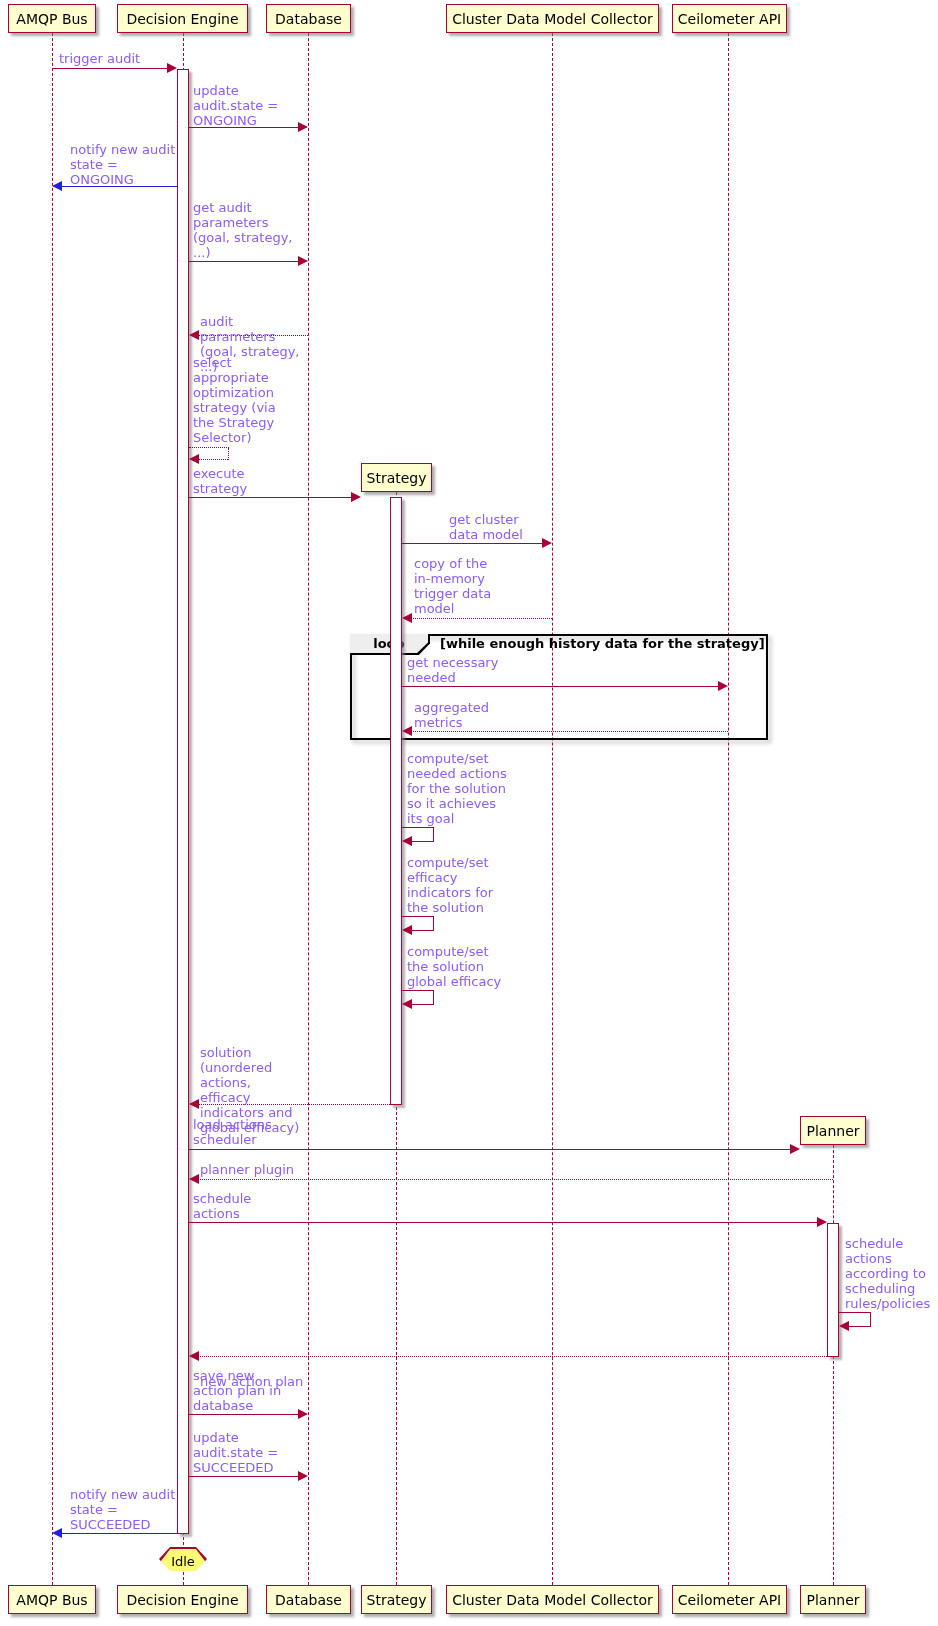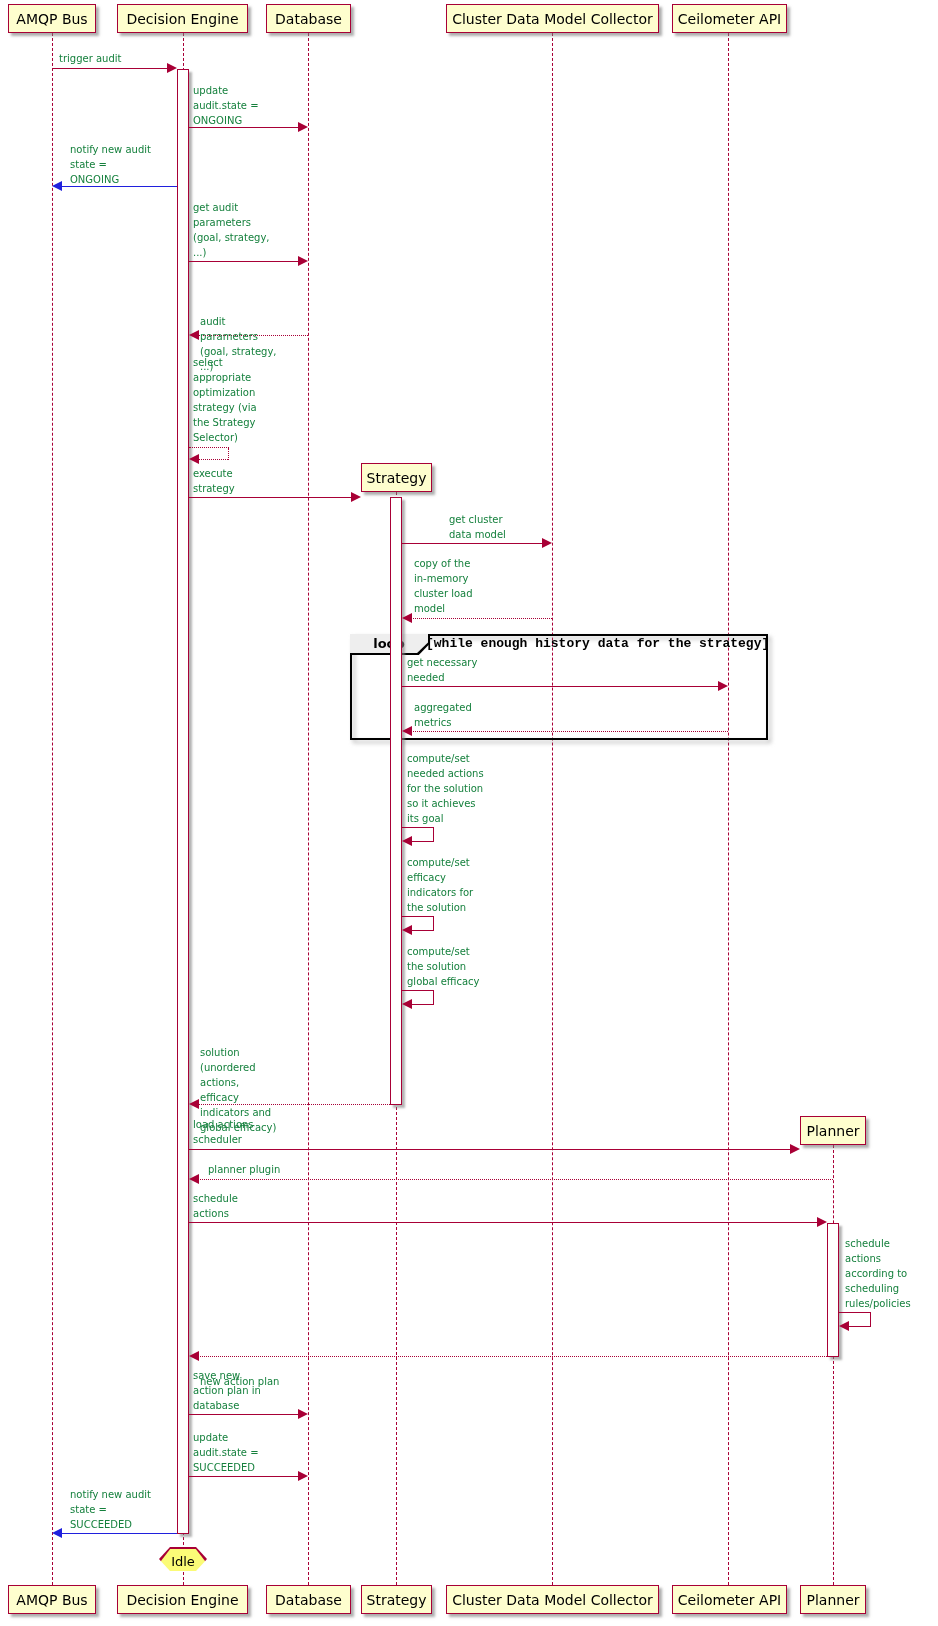--- a/index.html
+++ b/index.html
@@ -15,21 +15,21 @@
        font-weight:bold;font-size:13px;color:#000;line-height:19px;text-align:center;}
   .cond{position:absolute;font-weight:bold;font-size:13px;color:#000;white-space:pre;}
   .act{position:absolute;background:#fff;border:1.5px solid #A80036;box-sizing:border-box;
        box-shadow:2.5px 2.5px 2px rgba(130,130,130,.6);}
   .pbox{position:absolute;background:#FEFECE;border:1.9px solid #A80036;box-sizing:border-box;
         box-shadow:3px 3px 2.5px rgba(120,120,120,.6);display:flex;align-items:center;
         justify-content:center;font-size:14px;color:#000;white-space:nowrap;}
   .mline{position:absolute;height:0;}
   .vline{position:absolute;width:0;}
   .arr{position:absolute;width:0;height:0;border-style:solid;}
-  .mlabel{position:absolute;font-size:10px;line-height:15px;color:#15803d;white-space:pre;}
+  .mlabel{position:absolute;font-size:13px;line-height:15px;color:#8b5cf6;white-space:pre;}
   .hexouter{position:absolute;background:#A80036;
             clip-path:polygon(11px 0,calc(100% - 11px) 0,100% 50%,calc(100% - 11px) 100%,11px 100%,0 50%);
             filter:drop-shadow(2.5px 2.5px 1.5px rgba(120,120,120,.6));}
   .hexinner{position:absolute;left:1.6px;top:1.6px;background:#FBFB77;
             clip-path:polygon(10px 0,calc(100% - 10px) 0,100% 50%,calc(100% - 10px) 100%,10px 100%,0 50%);
             display:flex;align-items:center;justify-content:center;font-size:13px;color:#000;}
 </style>
 </head>
 <body>
 
@@ -37,21 +37,21 @@
     <div class="lifeline" style="left: 52px; top: 33px; height: 1552px;"></div>
     <div class="lifeline" style="left: 183px; top: 33px; height: 1552px;"></div>
     <div class="lifeline" style="left: 308px; top: 33px; height: 1552px;"></div>
     <div class="lifeline" style="left: 396px; top: 492px; height: 1093px;"></div>
     <div class="lifeline" style="left: 552px; top: 33px; height: 1552px;"></div>
     <div class="lifeline" style="left: 728px; top: 33px; height: 1552px;"></div>
     <div class="lifeline" style="left: 833px; top: 1145px; height: 440px;"></div>
     <div class="frame" style="left: 350px; top: 634px; width: 414px; height: 102px;"></div>
     <div class="tabback" style="left: 350px; top: 634px; width: 80px; height: 21px;"></div>
     <div class="tab" style="left: 350px; top: 634px; width: 78px; height: 19px;">loop</div>
-    <div class="cond" style="left: 426px; top: 636px; font-family: Liberation Mono, monospace;">[while enough history data for the strategy]</div>
+    <div class="cond" style="left: 440px; top: 636px;">[while enough history data for the strategy]</div>
     <div class="act" style="left: 177px; top: 69px; width: 12px; height: 1465px;"></div>
     <div class="act" style="left: 390px; top: 497px; width: 12px; height: 608px;"></div>
     <div class="act" style="left: 827px; top: 1223px; width: 12px; height: 134px;"></div>
     <div class="mline" style="left: 52px; top: 68px; width: 116px; border-top: 1.2px solid rgb(168, 0, 54);"></div>
     <div class="arr" style="top: 63px; left: 167px; border-width: 5.5px 0px 5.5px 10px; border-color: transparent transparent transparent rgb(168, 0, 54);"></div>
     <div class="mlabel" style="left: 59px; top: 51px;">trigger audit</div>
     <div class="mline" style="left: 189px; top: 127px; width: 110px; border-top: 1.2px solid rgb(168, 0, 54);"></div>
     <div class="arr" style="top: 122px; left: 298px; border-width: 5.5px 0px 5.5px 10px; border-color: transparent transparent transparent rgb(168, 0, 54);"></div>
     <div class="mlabel" style="left: 193px; top: 83px;">update
 audit.state =
@@ -88,21 +88,21 @@
     <div class="mlabel" style="left: 193px; top: 466px;">execute
 strategy</div>
     <div class="mline" style="left: 402px; top: 543px; width: 141px; border-top: 1.2px solid rgb(168, 0, 54);"></div>
     <div class="arr" style="top: 538px; left: 542px; border-width: 5.5px 0px 5.5px 10px; border-color: transparent transparent transparent rgb(168, 0, 54);"></div>
     <div class="mlabel" style="left: 407px; top: 512px; padding-left: 42px;">get cluster
 data model</div>
     <div class="mline" style="left: 411px; top: 618px; width: 141px; border-top: 1px dotted rgb(168, 0, 54);"></div>
     <div class="arr" style="top: 613px; left: 402px; border-width: 5.5px 10px 5.5px 0px; border-color: transparent rgb(168, 0, 54) transparent transparent;"></div>
     <div class="mlabel" style="left: 414px; top: 556px;">copy of the
 in-memory
-cluster load
+trigger data
 model</div>
     <div class="mline" style="left: 402px; top: 686px; width: 317px; border-top: 1.2px solid rgb(168, 0, 54);"></div>
     <div class="arr" style="top: 681px; left: 718px; border-width: 5.5px 0px 5.5px 10px; border-color: transparent transparent transparent rgb(168, 0, 54);"></div>
     <div class="mlabel" style="left: 407px; top: 655px;">get necessary
 needed</div>
     <div class="mline" style="left: 411px; top: 731px; width: 317px; border-top: 1px dotted rgb(168, 0, 54);"></div>
     <div class="arr" style="top: 726px; left: 402px; border-width: 5.5px 10px 5.5px 0px; border-color: transparent rgb(168, 0, 54) transparent transparent;"></div>
     <div class="mlabel" style="left: 414px; top: 700px;">aggregated
 metrics</div>
     <div class="mline" style="left: 402px; top: 827px; width: 32px; border-top: 1.2px solid rgb(168, 0, 54);"></div>
@@ -136,21 +136,21 @@
 actions,
 efficacy
 indicators and
 global efficacy)</div>
     <div class="mline" style="left: 189px; top: 1149px; width: 602px; border-top: 1.2px solid rgb(168, 0, 54);"></div>
     <div class="arr" style="top: 1144px; left: 790px; border-width: 5.5px 0px 5.5px 10px; border-color: transparent transparent transparent rgb(168, 0, 54);"></div>
     <div class="mlabel" style="left: 193px; top: 1117px;">load actions
 scheduler</div>
     <div class="mline" style="left: 198px; top: 1179px; width: 635px; border-top: 1px dotted rgb(168, 0, 54);"></div>
     <div class="arr" style="top: 1174px; left: 189px; border-width: 5.5px 10px 5.5px 0px; border-color: transparent rgb(168, 0, 54) transparent transparent;"></div>
-    <div class="mlabel" style="left: 208px; top: 1162px;">planner plugin</div>
+    <div class="mlabel" style="left: 200px; top: 1162px;">planner plugin</div>
     <div class="mline" style="left: 189px; top: 1222px; width: 629px; border-top: 1.2px solid rgb(168, 0, 54);"></div>
     <div class="arr" style="top: 1217px; left: 817px; border-width: 5.5px 0px 5.5px 10px; border-color: transparent transparent transparent rgb(168, 0, 54);"></div>
     <div class="mlabel" style="left: 193px; top: 1191px;">schedule
 actions</div>
     <div class="mline" style="left: 839px; top: 1312px; width: 32px; border-top: 1.2px solid rgb(168, 0, 54);"></div>
     <div class="vline" style="left: 870px; top: 1313px; height: 14px; border-left: 1.2px solid rgb(168, 0, 54);"></div>
     <div class="mline" style="left: 848px; top: 1326px; width: 22px; border-top: 1.2px solid rgb(168, 0, 54);"></div>
     <div class="arr" style="left: 839px; top: 1321px; border-width: 5.5px 10px 5.5px 0px; border-color: transparent rgb(168, 0, 54) transparent transparent;"></div>
     <div class="mlabel" style="left: 845px; top: 1236px;">schedule
 actions

